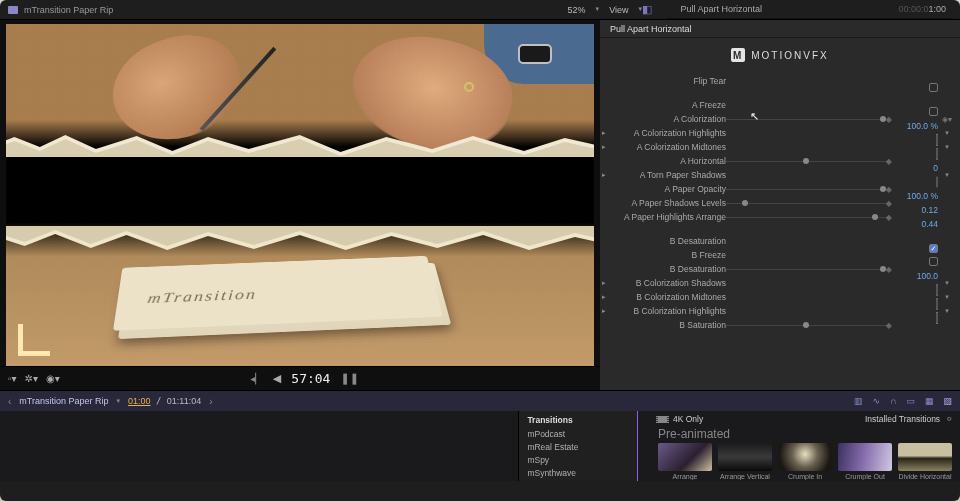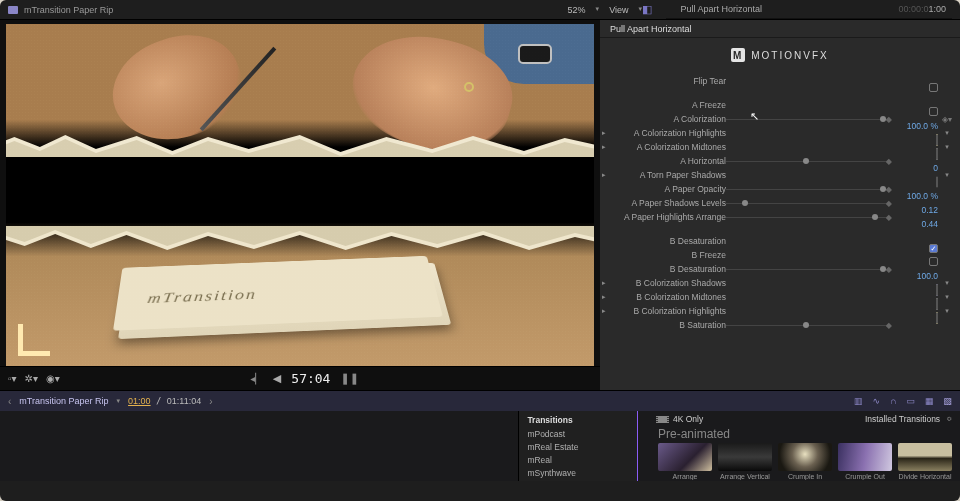--- a/index.html
+++ b/index.html
@@ -345,21 +345,21 @@
       <span>▦</span>
       <span style="color:#b0aae8">▧</span>
     </div>
   </div>
   <div class="tl-body">
     <div class="tl-left"></div>
     <div class="tl-mid">
       <div class="hdr">Transitions</div>
       <div class="itm">mPodcast</div>
       <div class="itm">mReal Estate</div>
-      <div class="itm">mReal</div>
+      <div class="itm">mSpy</div>
       <div class="itm">mSynthwave</div>
     </div>
     <div class="tl-right">
       <div class="tr-head">
         <span class="film-icon"></span>
         <span>4K Only</span>
         <span class="spacer"></span>
         <span>Installed Transitions</span>
         <span class="chev">≎</span>
       </div>

